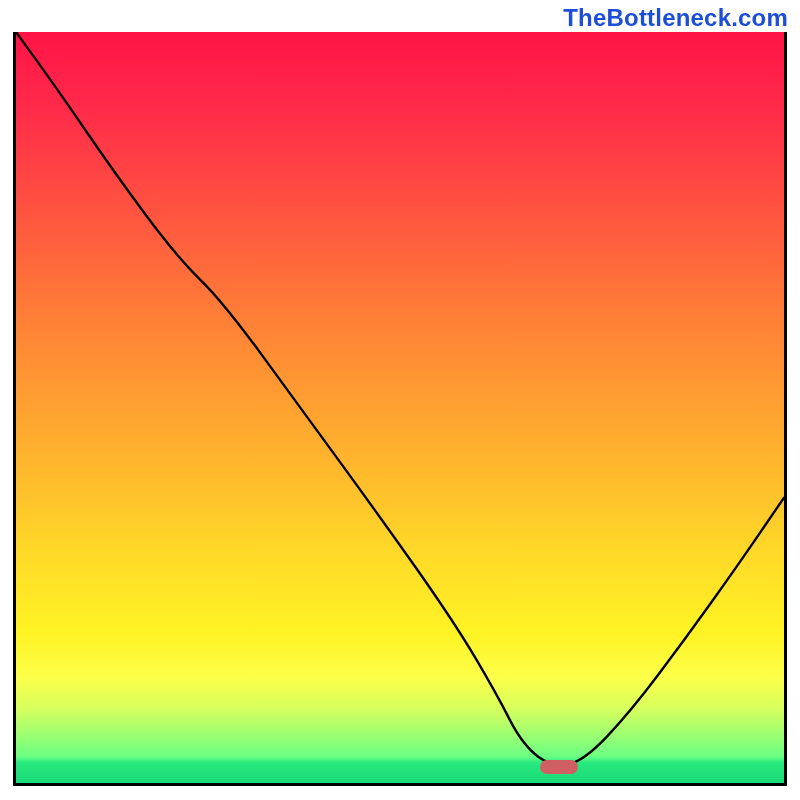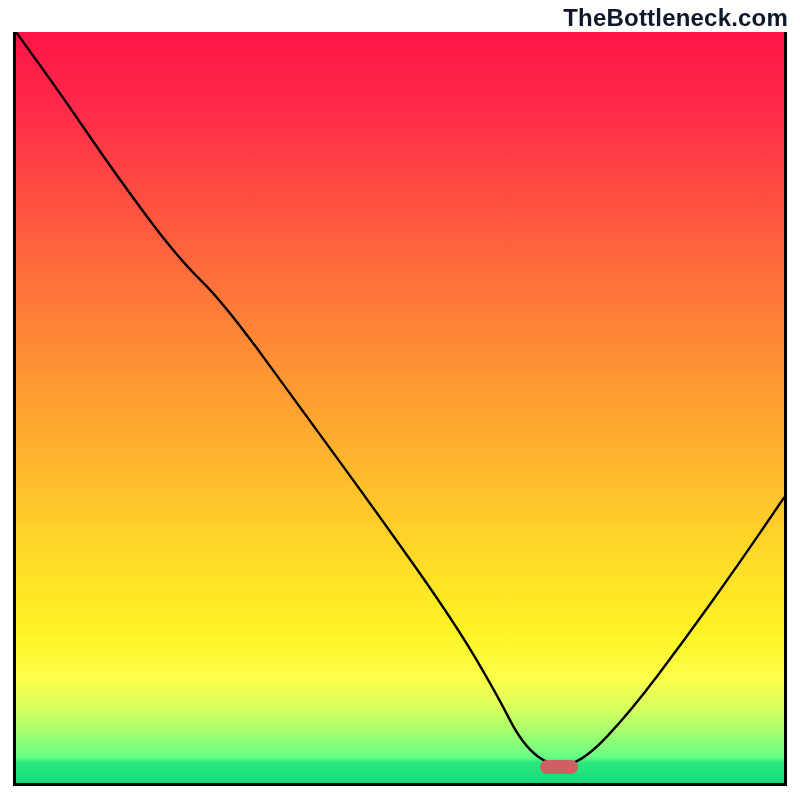--- a/index.html
+++ b/index.html
@@ -14,21 +14,21 @@
     position: relative;
     width: 800px;
     height: 800px;
   }
   .watermark {
     position: absolute;
     top: 4px;
     right: 12px;
     font-size: 24px;
     font-weight: 600;
-    color: #0f172a;
+    color: #1d4ed8;
     letter-spacing: 0.2px;
     z-index: 4;
   }
   .frame {
     position: absolute;
     left: 13px;
     top: 32px;
     width: 774px;
     height: 754px;
     box-sizing: border-box;

